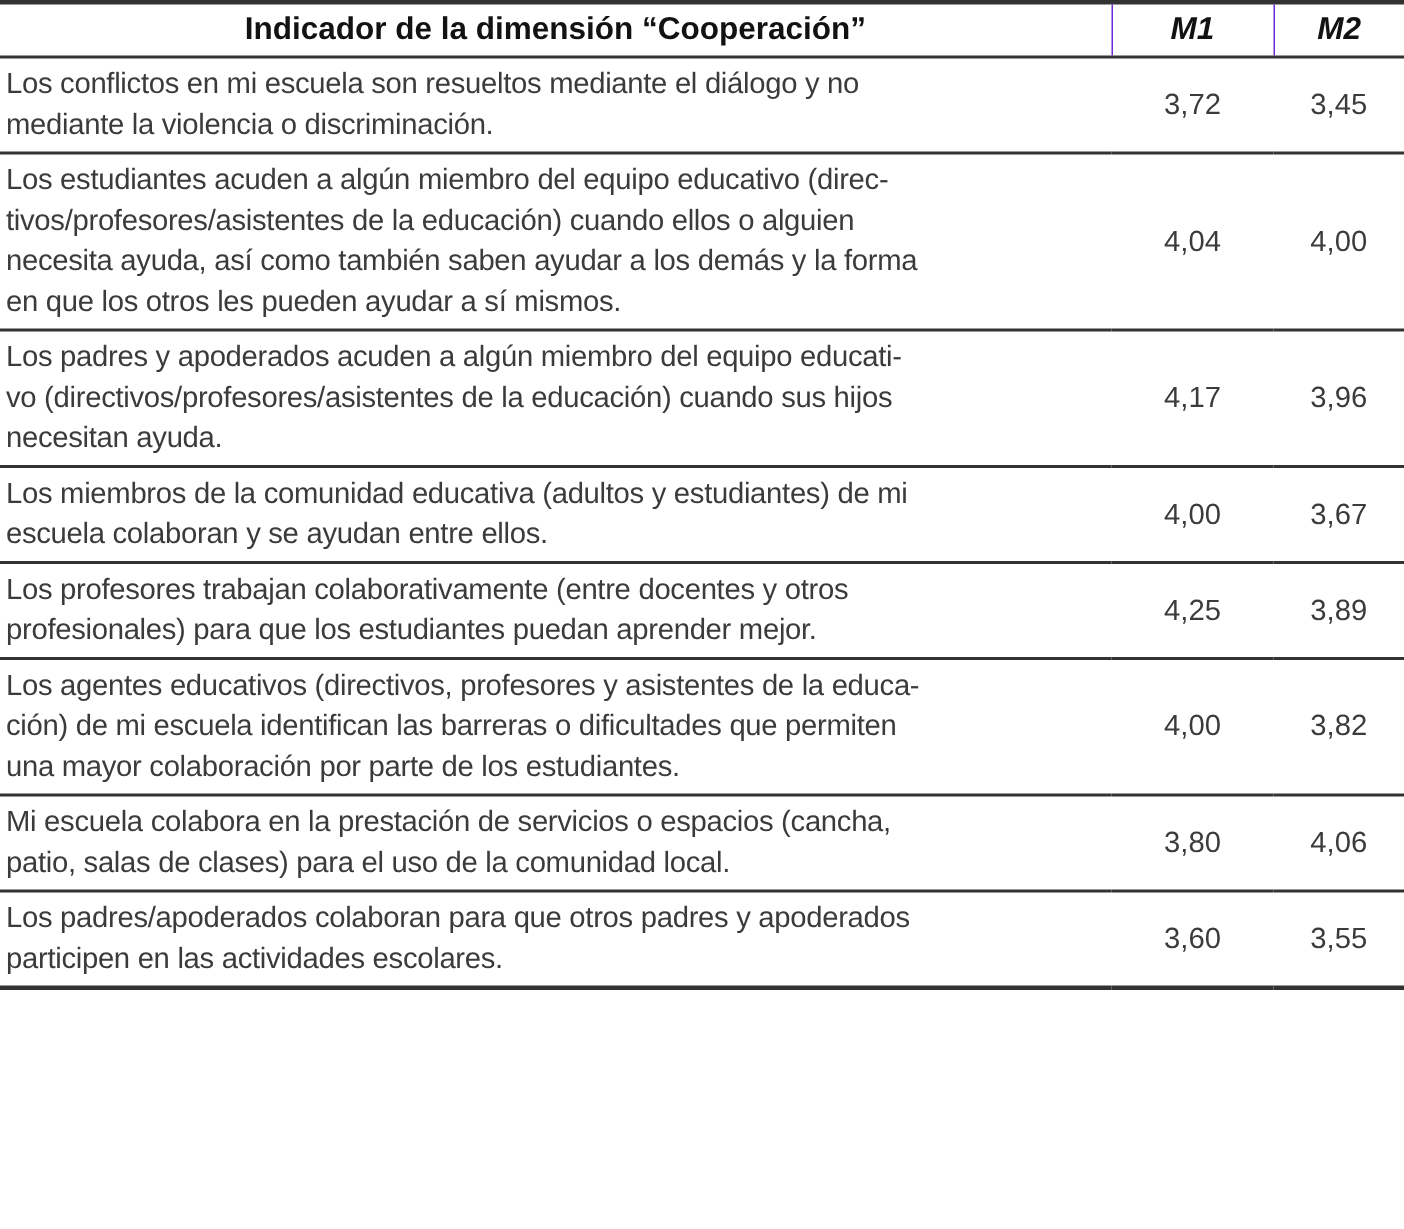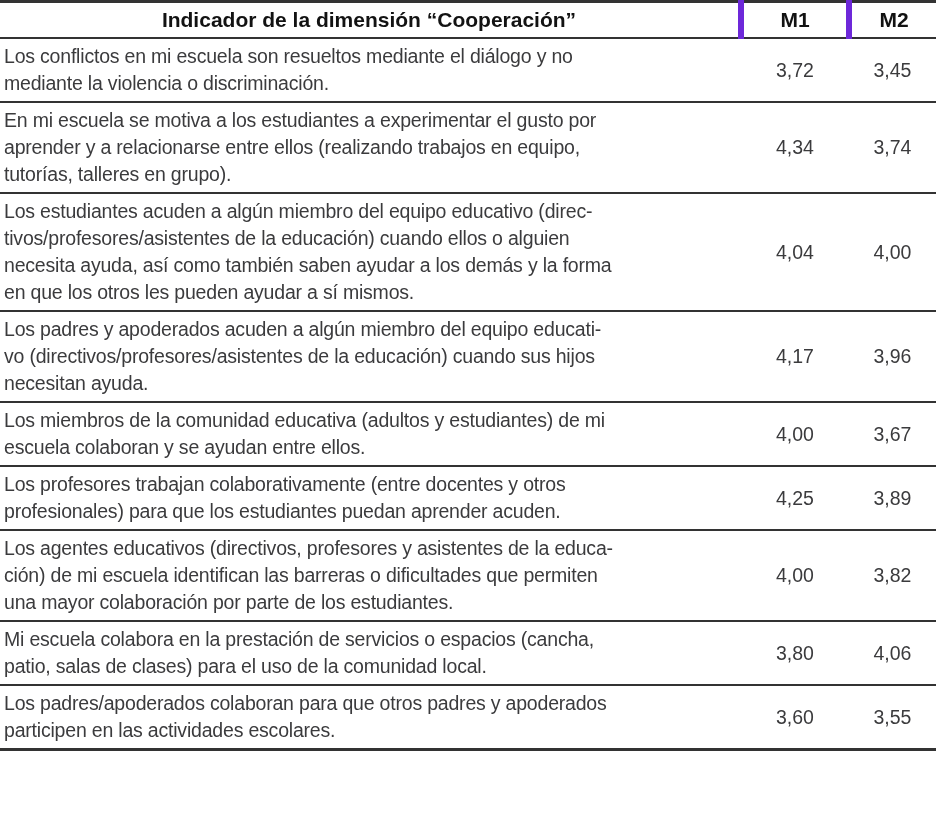--- a/index.html
+++ b/index.html
@@ -29,21 +29,22 @@
     border-bottom: 2px solid #333333;
     font-weight: bold;
     color: #121212;
     font-size: 21px;
     line-height: 24px;
     padding: 5px 4px;
     text-align: center;
     vertical-align: middle;
   }
   thead th.vsep {
-    border-left: 6px solid #6d28d9;
+    border-left: 1px solid #6d28d9;
+    font-style: italic;
   }
 
   tbody td {
     border-top: 2px solid #333333;
     font-size: 19.5px;
     line-height: 27px;
     vertical-align: middle;
     padding: 4px 4px;
   }
   tbody tr:last-child td {
@@ -78,27 +79,20 @@
       </tr>
     </thead>
     <tbody>
       <tr>
         <td class="indicator">Los conflictos en mi escuela son resueltos mediante el diálogo y no
 mediante la violencia o discriminación.</td>
         <td class="value">3,72</td>
         <td class="value">3,45</td>
       </tr>
       <tr>
-        <td class="indicator">En mi escuela se motiva a los estudiantes a experimentar el gusto por
-aprender y a relacionarse entre ellos (realizando trabajos en equipo,
-tutorías, talleres en grupo).</td>
-        <td class="value">4,34</td>
-        <td class="value">3,74</td>
-      </tr>
-      <tr>
         <td class="indicator">Los estudiantes acuden a algún miembro del equipo educativo (direc-
 tivos/profesores/asistentes de la educación) cuando ellos o alguien
 necesita ayuda, así como también saben ayudar a los demás y la forma
 en que los otros les pueden ayudar a sí mismos.</td>
         <td class="value">4,04</td>
         <td class="value">4,00</td>
       </tr>
       <tr>
         <td class="indicator">Los padres y apoderados acuden a algún miembro del equipo educati-
 vo (directivos/profesores/asistentes de la educación) cuando sus hijos
@@ -107,21 +101,21 @@
         <td class="value">3,96</td>
       </tr>
       <tr>
         <td class="indicator">Los miembros de la comunidad educativa (adultos y estudiantes) de mi
 escuela colaboran y se ayudan entre ellos.</td>
         <td class="value">4,00</td>
         <td class="value">3,67</td>
       </tr>
       <tr>
         <td class="indicator">Los profesores trabajan colaborativamente (entre docentes y otros
-profesionales) para que los estudiantes puedan aprender acuden.</td>
+profesionales) para que los estudiantes puedan aprender mejor.</td>
         <td class="value">4,25</td>
         <td class="value">3,89</td>
       </tr>
       <tr>
         <td class="indicator">Los agentes educativos (directivos, profesores y asistentes de la educa-
 ción) de mi escuela identifican las barreras o dificultades que permiten
 una mayor colaboración por parte de los estudiantes.</td>
         <td class="value">4,00</td>
         <td class="value">3,82</td>
       </tr>

